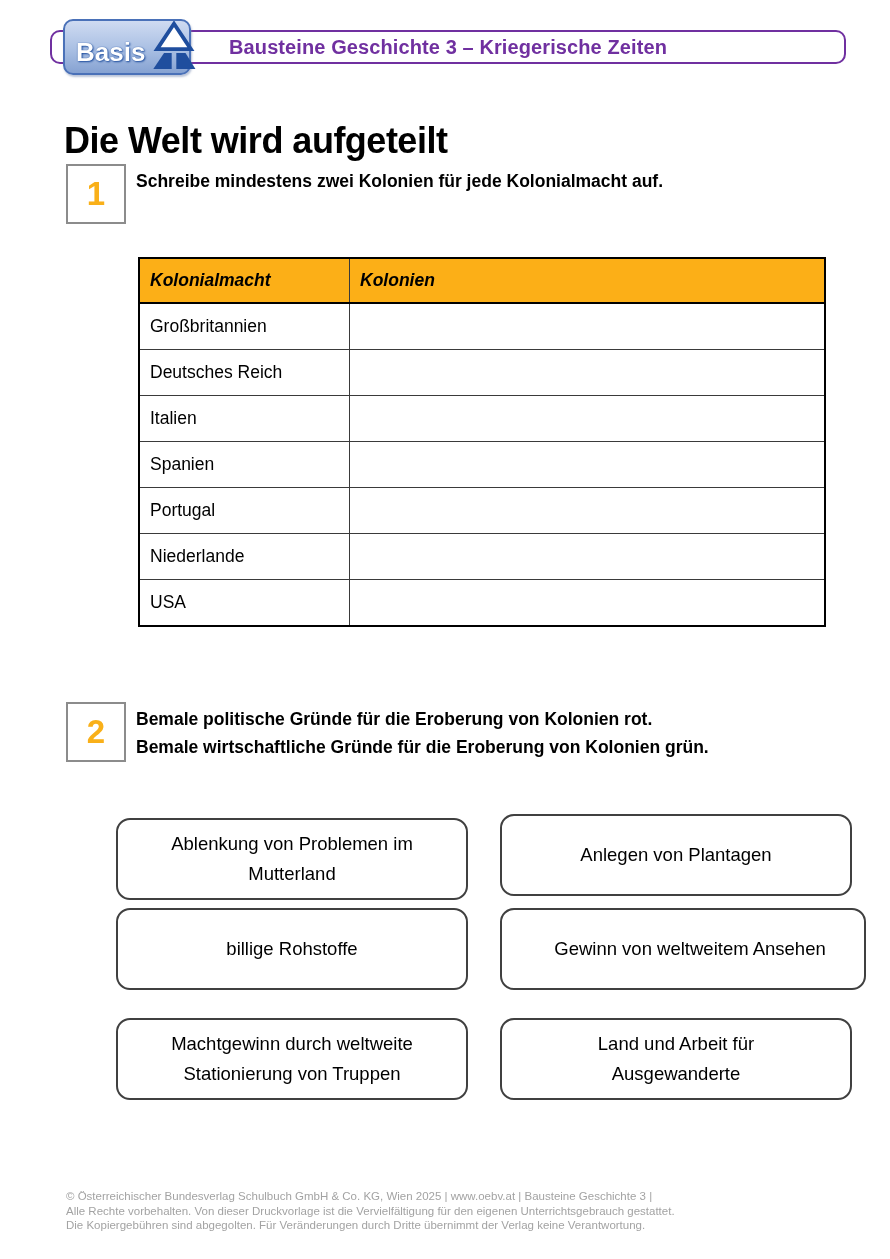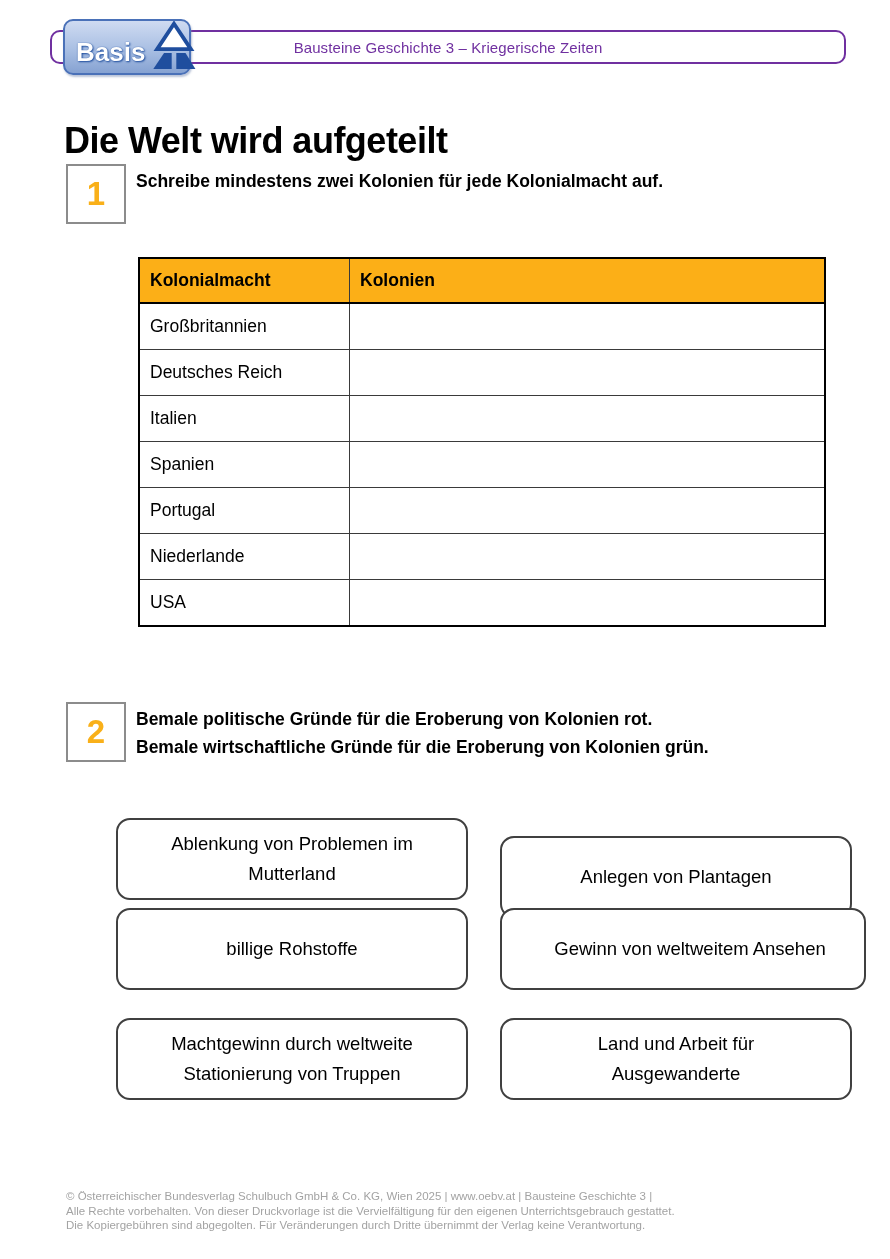--- a/index.html
+++ b/index.html
@@ -9,21 +9,21 @@
   }
 
   
   .banner{
     position:absolute;left:50px;top:30px;width:792px;height:30px;
     border:2px solid #7030A0;border-radius:10px;
     display:flex;align-items:center;justify-content:center;
     background:#fff;
   }
   .banner-title{
-    color:#7030A0;font-weight:normal;font-size:15px;letter-spacing:0.1px;
+    color:#7030A0;font-weight:bold;font-size:20px;letter-spacing:0.1px;
   }
   .logo{
     position:absolute;left:63px;top:19px;width:128px;height:56px;
     border:2px solid #4a71b8;border-radius:10px;
     background:linear-gradient(#cfdbf1 0%, #a9bfe3 55%, #86a2d2 100%);
     display:flex;align-items:center;padding-left:11px;box-sizing:border-box;
     box-shadow:1px 2px 2px rgba(120,140,180,0.5);
   }
   .logo-text{
     color:#ffffff;font-weight:bold;font-size:26px;line-height:1;
@@ -57,34 +57,34 @@
   table.kolonial{
     position:absolute;left:138px;top:257px;width:688px;
     border-collapse:collapse;border:2px solid #000;
     table-layout:fixed;
   }
   table.kolonial th,table.kolonial td{
     border:1px solid #3a3a3a;padding:0 0 0 10px;text-align:left;
     font-size:17.5px;vertical-align:middle;
   }
   table.kolonial th{
-    background:#fcaf17;height:43px;font-weight:bold;border-bottom:2px solid #000;
+    background:#fcaf17;height:43px;font-weight:bold;border-bottom:2px solid #000;font-style:italic;
   }
   table.kolonial td{height:45px;font-weight:normal;background:#fff;}
   .col-power{width:199px;}
 
   
   .card{
     position:absolute;width:348px;height:78px;
     border:2px solid #404040;border-radius:14px;background:#fff;
     display:flex;align-items:center;justify-content:center;text-align:center;
     font-size:18.5px;line-height:30px;white-space:pre-line;
   }
   .card.c0{left:116px;top:798px;margin-top:20px;}
-  .card.c1{left:500px;top:836px;}
+  .card.c1{left:500px;top:814px;}
   .card.c2{left:116px;top:908px;}
   .card.c3{left:500px;top:908px;padding-left:14px;}
   .card.c4{left:116px;top:1018px;}
   .card.c5{left:500px;top:1018px;}
 
   
   .footer{
     position:absolute;left:66px;top:1189px;
     font-size:11.5px;line-height:14.5px;color:#a3a3a3;
   }

